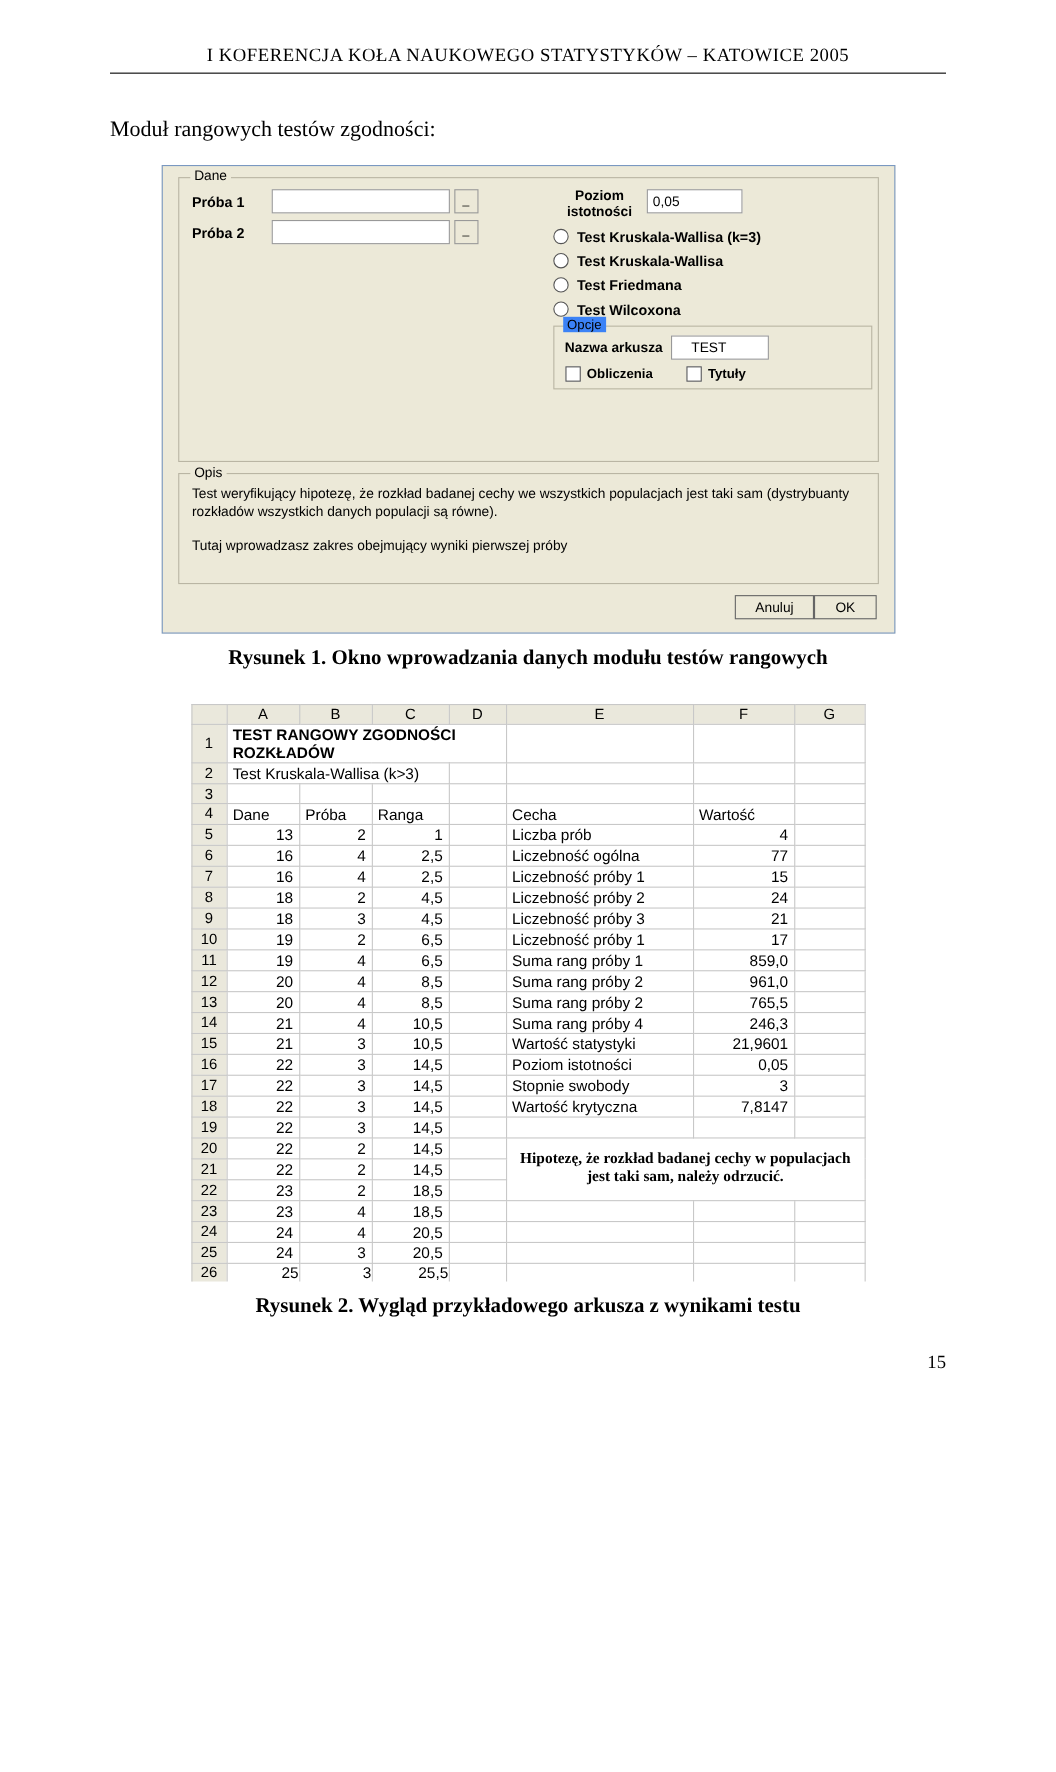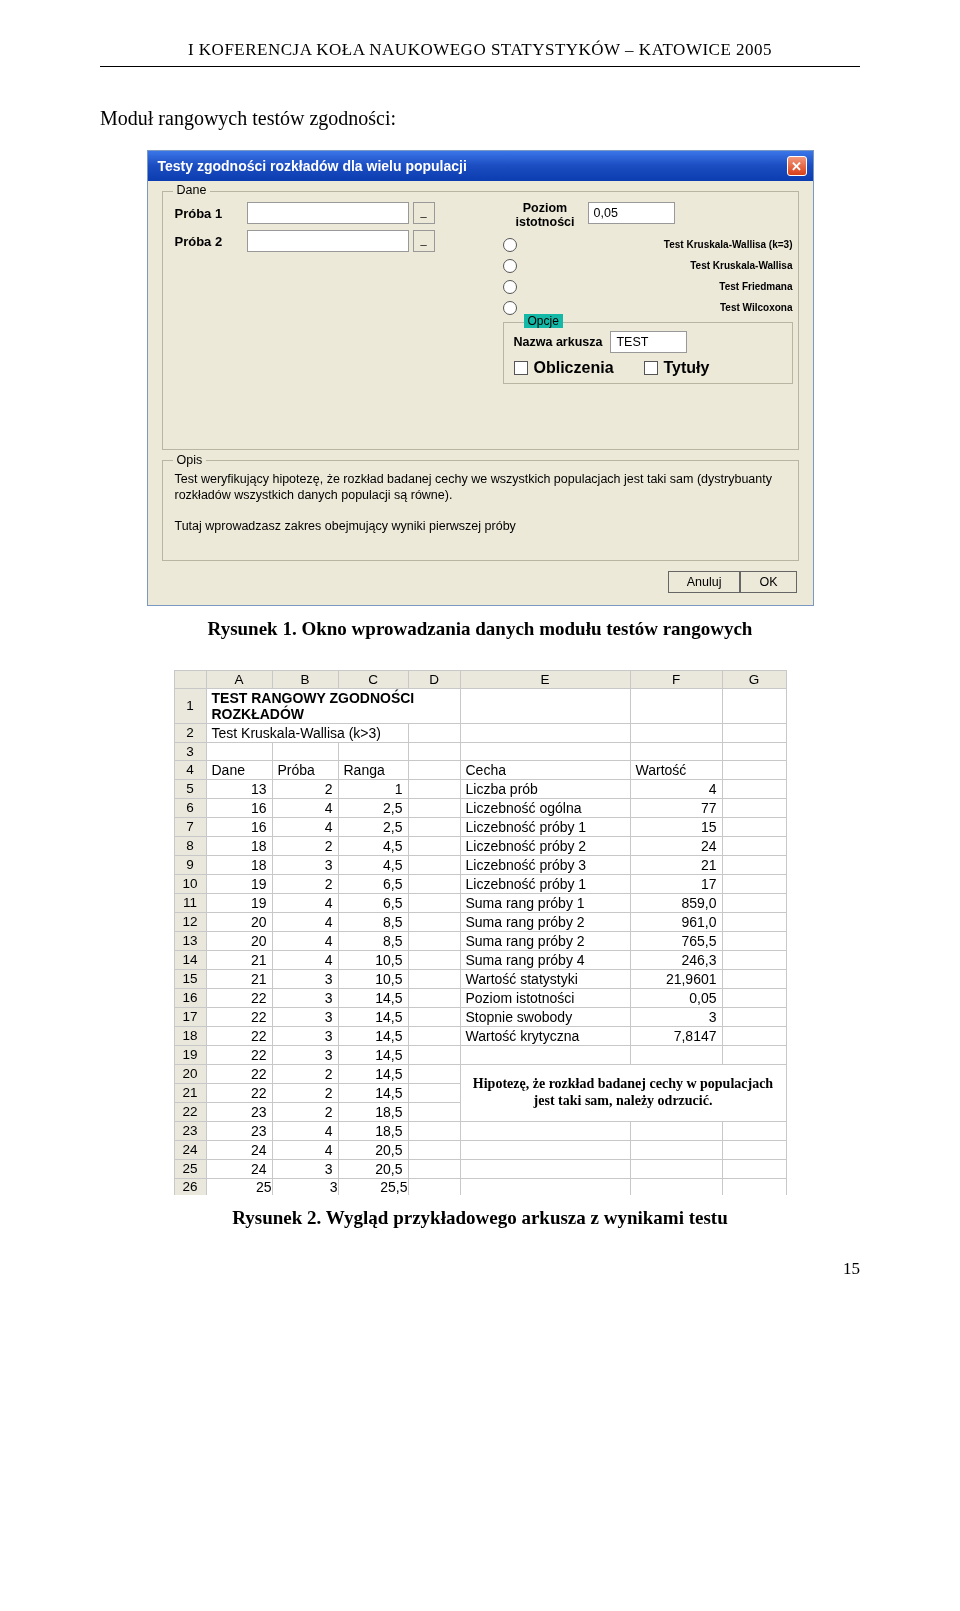--- a/index.html
+++ b/index.html
@@ -146,74 +146,73 @@
     width: 80px;
     padding-left: 5px;
     line-height: 20px;
     font-size: 12.5px;
   }
   .radio-row {
     display: flex;
     align-items: center;
     margin-bottom: 7px;
     font-weight: bold;
-    font-size: 10px;
-    justify-content: space-between;
+    font-size: 13px;
   }
   .radio {
     width: 12px;
     height: 12px;
     border: 1px solid #555;
     border-radius: 50%;
     background: #fff;
     margin-right: 8px;
     flex-shrink: 0;
   }
   .opcje-fs {
     border: 1px solid #b9b5a3;
     padding: 8px 10px 6px 10px;
     position: relative;
     margin-top: 4px;
   }
   .opcje-legend {
     position: absolute;
     top: -9px;
-    left: 20px;
-    background: #14b8a6;
+    left: 8px;
+    background: #3b82f6;
     padding: 0 4px;
     font-size: 12px;
   }
   .opcje-row1 {
     display: flex;
     align-items: center;
     margin-bottom: 6px;
   }
   .opcje-lbl {
     font-weight: bold;
     font-size: 12.5px;
     margin-right: 8px;
   }
   .opcje-input {
     background: #fff;
     border: 1px solid #999;
     height: 20px;
     width: 70px;
-    padding-left: 5px;
+    padding-left: 17px;
     line-height: 20px;
     font-size: 12.5px;
   }
   .check-row {
     display: flex;
     gap: 30px;
   }
   .check {
     display: flex;
     align-items: center;
     font-weight: bold;
-    font-size: 16px;
+    font-size: 12px;
   }
   .checkbox {
     width: 12px;
     height: 12px;
     border: 1px solid #555;
     background: #fff;
     margin-right: 6px;
   }
   .dane-fs {
     height: 235px;
@@ -297,26 +296,20 @@
 <body>
 
 <div class="page">
   <div class="header-line">I KOFERENCJA KOŁA NAUKOWEGO STATYSTYKÓW – KATOWICE 2005</div>
   <hr class="hr">
 
   <p class="body-text">Moduł rangowych testów zgodności:</p>
 
   <div class="dialog-wrap">
     <div class="dialog">
-      <div class="titlebar">
-        <span>Testy zgodności rozkładów dla wielu populacji</span>
-        <div class="close-btn">
-          <span>✕</span>
-        </div>
-      </div>
       <div class="dlg-body">
         <div class="fieldset dane-fs">
           <div class="legend">Dane</div>
 
           <div class="row">
             <div class="lbl-bold">Próba 1</div>
             <div class="text-input"></div>
             <div class="mini-btn">_</div>
           </div>
           <div class="row">

